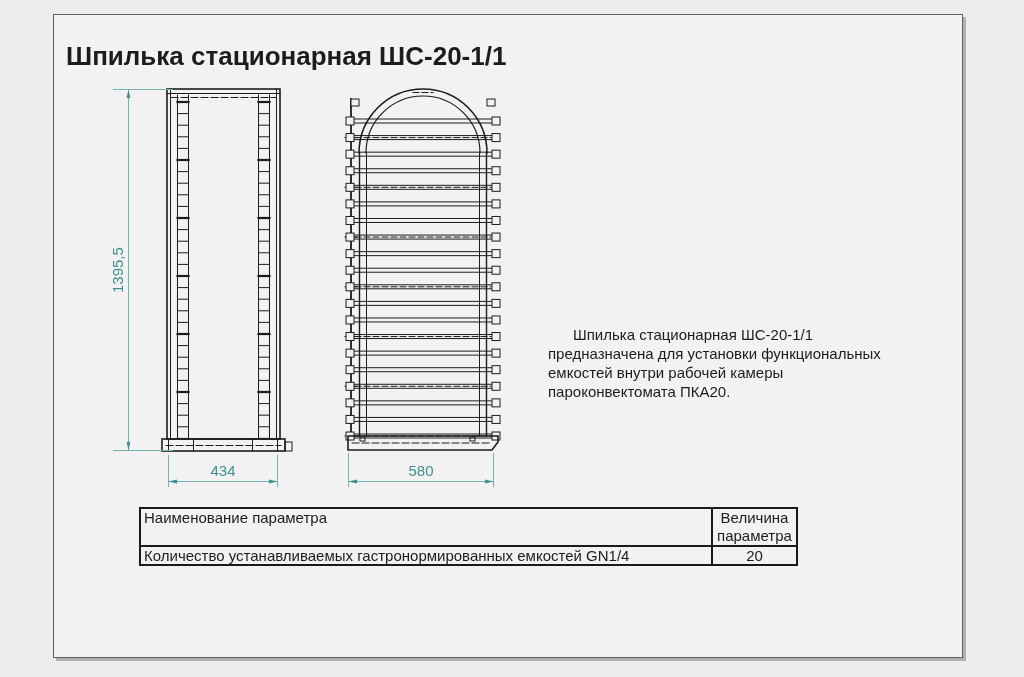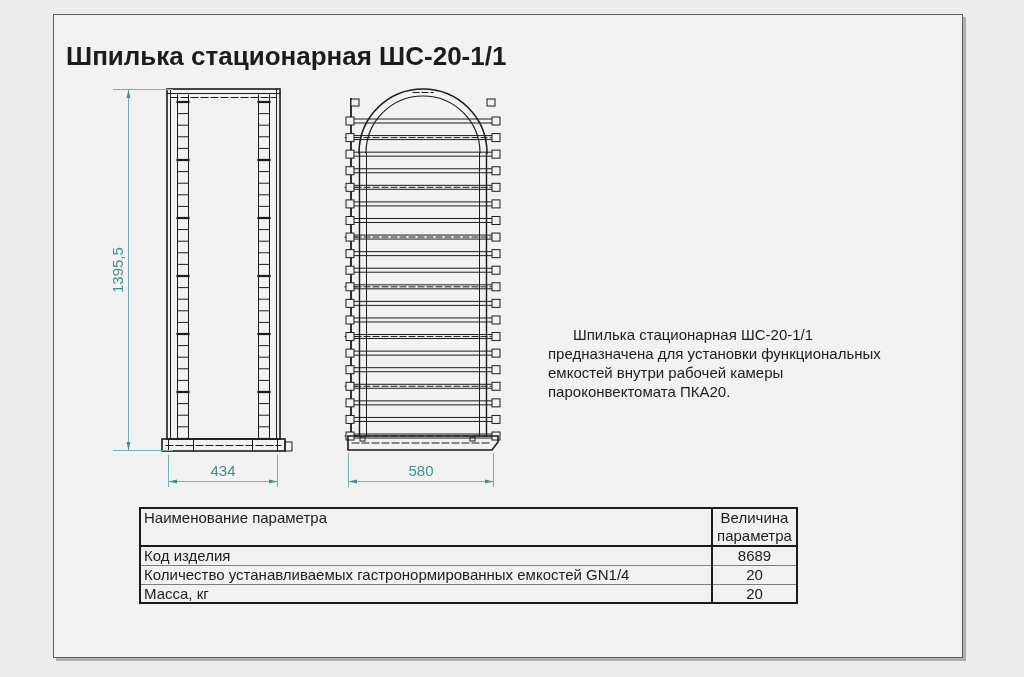--- a/index.html
+++ b/index.html
@@ -293,27 +293,19 @@
     <p>Шпилька стационарная ШС-20-1/1 предназначена для установки функциональных емкостей внутри рабочей камеры пароконвектомата ПКА20.</p>
   </div>
 
   <table class="spec-table">
     <tbody>
       <tr class="head-row">
         <th class="col-name">Наименование параметра</th>
         <th class="col-val">Величина параметра</th>
       </tr>
       <tr class="data-row">
-        <td class="col-name">Код изделия</td>
-        <td class="col-val">8689</td>
-      </tr>
-      <tr class="data-row">
         <td class="col-name">Количество устанавливаемых гастронормированных емкостей GN1/4</td>
-        <td class="col-val">20</td>
-      </tr>
-      <tr class="data-row">
-        <td class="col-name">Масса, кг</td>
         <td class="col-val">20</td>
       </tr>
     </tbody>
   </table>
 
 </div>
 
 </body></html>

